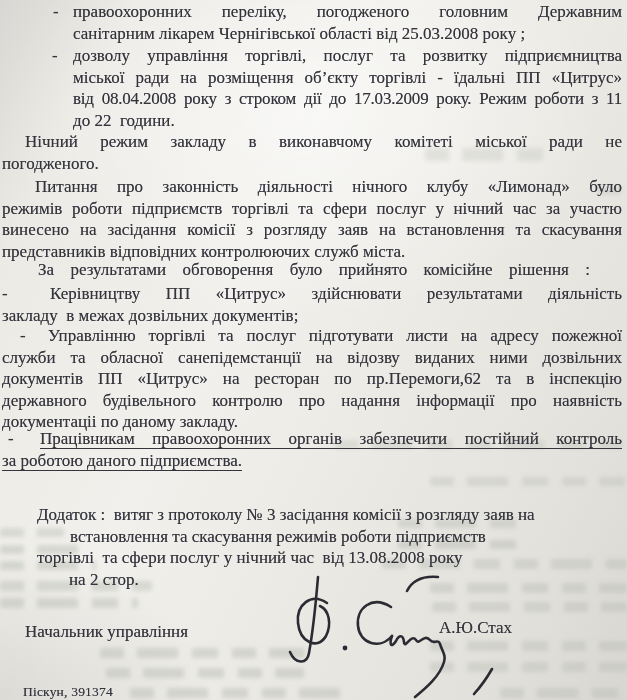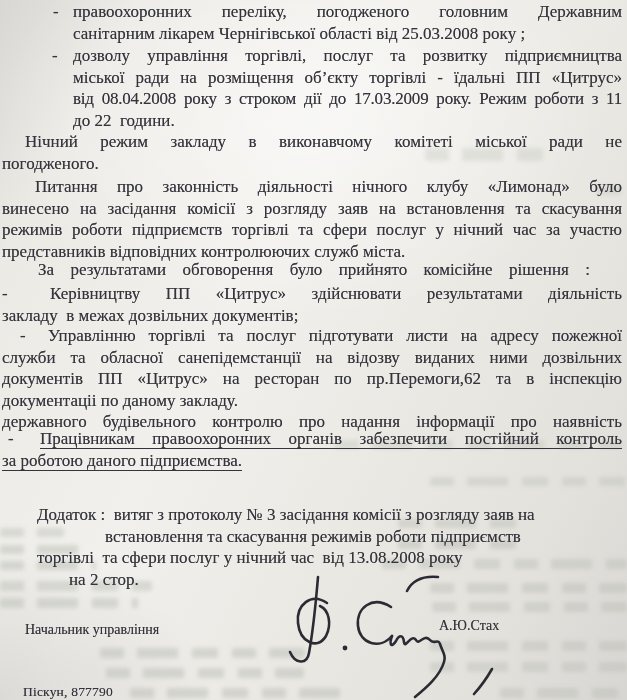--- a/index.html
+++ b/index.html
@@ -18,21 +18,21 @@
   .u{text-decoration:underline;text-decoration-thickness:1.3px;text-underline-offset:3.5px;}
   .dash{position:absolute;top:0;line-height:21.5px;}
   .txtsoft{text-shadow:0 0 .5px rgba(46,46,58,.55);}
   .bleed{
     position:absolute;height:9px;border-radius:2px;pointer-events:none;
     background:repeating-linear-gradient(90deg,#b4bab0 0 24px,transparent 24px 37px,#b4bab0 37px 78px,transparent 78px 92px,#b4bab0 92px 118px,transparent 118px 132px);
     filter:blur(2px);
   }
   .sig{position:absolute;left:268px;top:563px;pointer-events:none;}
   .sig path{fill:none;stroke:#2b2b33;stroke-width:2.6;stroke-linecap:round;stroke-linejoin:round;}
-  .label{position:absolute;font-size:14px;white-space:pre;}
+  .label{position:absolute;font-size:17px;white-space:pre;}
   .exec{position:absolute;font-size:13.5px;letter-spacing:.2px;white-space:pre;}
 </style>
 </head>
 <body>
 
 <div class="page txtsoft">
 
   <div class="bleed" style="left:425px;top:148px;width:122px;height:13px;opacity:.28"></div>
   <div class="bleed" style="left:597px;top:186px;width:30px;opacity:.3"></div>
   <div class="bleed" style="left:335px;top:440px;width:287px;opacity:.3"></div>
@@ -68,65 +68,65 @@
     <div class="ln">до 22  години.</div>
   </div>
 
   <div class="blk" style="left:2px;top:131px;width:620px;">
     <div class="ln j" style="text-indent:23px">Нічний режим закладу в виконавчому комітеті міської ради не</div>
     <div class="ln">погодженого.</div>
   </div>
 
   <div class="blk" style="left:2px;top:176px;width:620px;">
     <div class="ln j" style="text-indent:33px">Питання про законність діяльності нічного клубу «Лимонад» було</div>
+    <div class="ln j">режимів роботи підприємств торгівлі та сфери послуг у нічний час за участю</div>
     <div class="ln j">винесено на засідання комісії з розгляду заяв на встановлення та скасування</div>
-    <div class="ln j">режимів роботи підприємств торгівлі та сфери послуг у нічний час за участю</div>
     <div class="ln">представників відповідних контролюючих служб міста.</div>
   </div>
 
   <div class="blk" style="left:38px;top:259px;width:552px;">
     <div class="ln j">За результатами обговорення було прийнято комісійне рішення :</div>
   </div>
 
   <div class="blk" style="left:2px;top:283px;width:620px;">
     <span class="dash" style="left:0">-</span>
     <div class="ln j" style="text-indent:48px">Керівництву ПП «Цитрус» здійснювати результатами діяльність</div>
     <div class="ln">закладу  в межах дозвільних документів;</div>
   </div>
 
   <div class="blk" style="left:2px;top:325px;width:620px;">
     <span class="dash" style="left:18px">-</span>
     <div class="ln j" style="text-indent:46px">Управлінню торгівлі та послуг підготувати листи на адресу пожежної</div>
     <div class="ln j">служби та обласної санепідемстанції на відозву виданих ними дозвільних</div>
     <div class="ln j">документів ПП «Цитрус» на ресторан по пр.Перемоги,62 та в інспекцію</div>
+    <div class="ln j">державного будівельного контролю про надання інформації про наявність</div>
     <div class="ln">документаціі по даному закладу.</div>
-    <div class="ln j">державного будівельного контролю про надання інформації про наявність</div>
   </div>
 
   <div class="blk" style="left:2px;top:428px;width:620px;">
     <span class="dash" style="left:6px">-</span>
     <div class="ln j u" style="text-indent:38px">Працівникам правоохоронних органів забезпечити постійний контроль</div>
     <div class="ln u">за роботою даного підприємства.</div>
   </div>
 
   <div class="blk" style="left:37px;top:504px;width:560px;">
     <div class="ln">Додаток :  витяг з протоколу № 3 засідання комісії з розгляду заяв на</div>
-    <div class="ln" style="margin-left:68px">встановлення та скасування режимів роботи підприємств</div>
+    <div class="ln" style="margin-left:33px">встановлення та скасування режимів роботи підприємств</div>
     <div class="ln" style="">торгівлі  та сфери послуг у нічний час  від 13.08.2008 року</div>
     <div class="ln" style="margin-left:32px">на 2 стор.</div>
   </div>
 
   <svg class="sig" width="245" height="137" viewBox="0 0 245 137">
     <path d="M 139 28 Q 147 12 170 14"></path>
     <path d="M 50 14 C 48 38 45 68 41 90 C 39 102 27 101 22 89"></path>
     <path d="M 59 40 C 43 29 28 42 30 60 C 32 80 50 87 58 73 C 64 61 61 47 52 43"></path>
     <circle cx="77" cy="85" r="2.4" fill="#2b2b33" stroke="none"></circle>
     <path d="M 123 44 C 104 32 88 45 90 63 C 92 81 112 87 124 73"></path>
     <path d="M 124 73 C 121 81 123 86 128 78 C 131 72 135 71 136 79 C 137 87 143 70 148 77 C 151 83 156 70 162 77 C 166 82 170 75 172 81 C 175 90 178 92 176 99 C 172 113 158 125 147 134"></path>
     <path d="M 224 106 Q 216 120 206 131"></path>
   </svg>
 
   <div class="label" style="left:25px;top:622px;">Начальник управління</div>
   <div class="label" style="left:439px;top:618px;">А.Ю.Стах</div>
 
-  <div class="exec" style="left:23px;top:684px;">Піскун, 877790</div>
+  <div class="exec" style="left:23px;top:684px;">Піскун, 391374</div>
 
 </div>
 
 </body></html>

